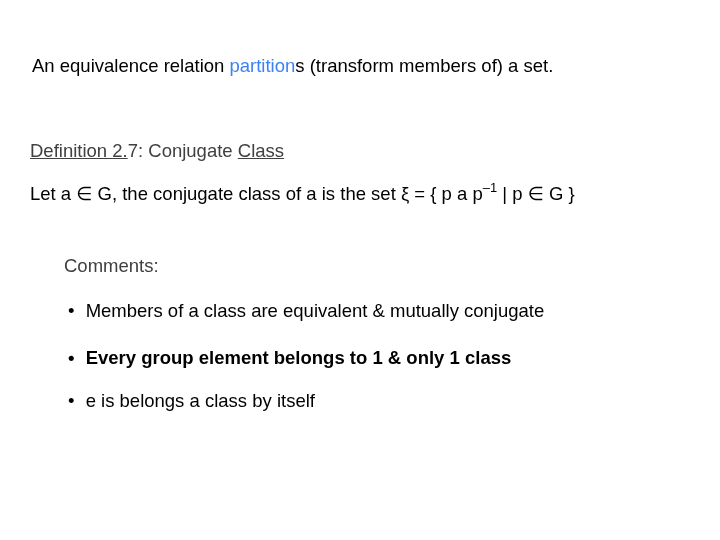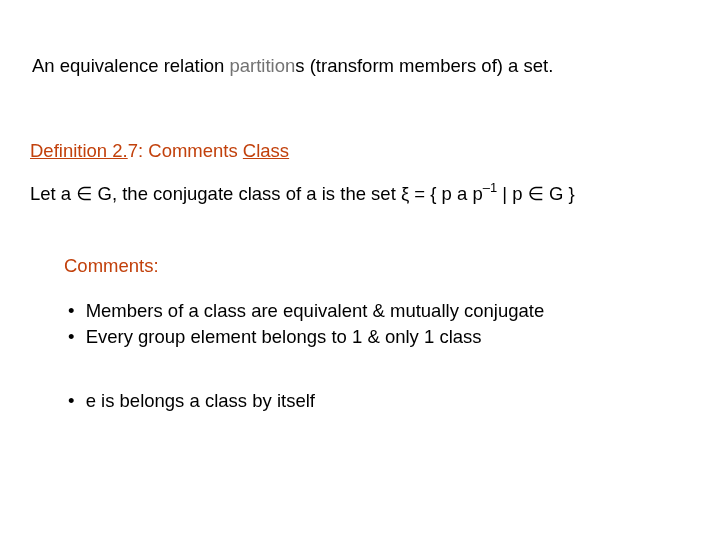--- a/index.html
+++ b/index.html
@@ -16,50 +16,50 @@
   .slide {
     position: relative;
     width: 100%;
     height: 100%;
     box-sizing: border-box;
   }
   .line {
     position: absolute;
     white-space: nowrap;
   }
-  .partition { color: #737373; } 
-  .dark-red { color: #c2410c; }
+  .partition { color: #3b82f6; } 
+  .dark-red { color: #404040; }
   .under { text-decoration: underline; }
   .sup { font-size: 0.7em; vertical-align: super; position: relative; top: -0.1em;}
   .bullet { margin-right: 6px; }
 </style>
 </head>
 <body>
 
 <div class="slide">
 
   <div class="line" style="left:32px; top:55px;">
     <span>An equivalence relation </span><span class="partition">partition</span><span>s (transform members of) a set.</span>
   </div>
 
   <div class="line" style="left:30px; top:140px;">
-    <span class="dark-red under">Definition 2.</span><span class="dark-red">7</span><span class="dark-red">:  Comments </span><span class="dark-red under">Class</span>
+    <span class="dark-red under">Definition 2.</span><span class="dark-red">7</span><span class="dark-red">:  Conjugate </span><span class="dark-red under">Class</span>
   </div>
 
   <div class="line" style="left:30px; top:181px;">
     <span>Let  a </span><span>∈</span><span> G, the conjugate class of a is the set  ξ = { p a p</span><span class="sup">–1</span><span> | p </span><span>∈</span><span> G }</span>
   </div>
 
   <div class="line dark-red" style="left:64px; top:255px;">Comments:</div>
 
   <div class="line" style="left:68px; top:300px;text-align:right;">
     <span class="bullet">•</span>
     <span>Members of a class are equivalent &amp; mutually conjugate</span>
   </div>
-  <div class="line" style="left:68px; top:326px;">
+  <div class="line" style="left:68px; top:347px;font-weight:bold;">
     <span class="bullet">•</span>
     <span>Every group element belongs to 1 &amp; only 1 class</span>
   </div>
   <div class="line" style="left:68px; top:390px;">
     <span class="bullet">•</span>
     <span>e is belongs a class by itself</span>
   </div>
 
 </div>
 

